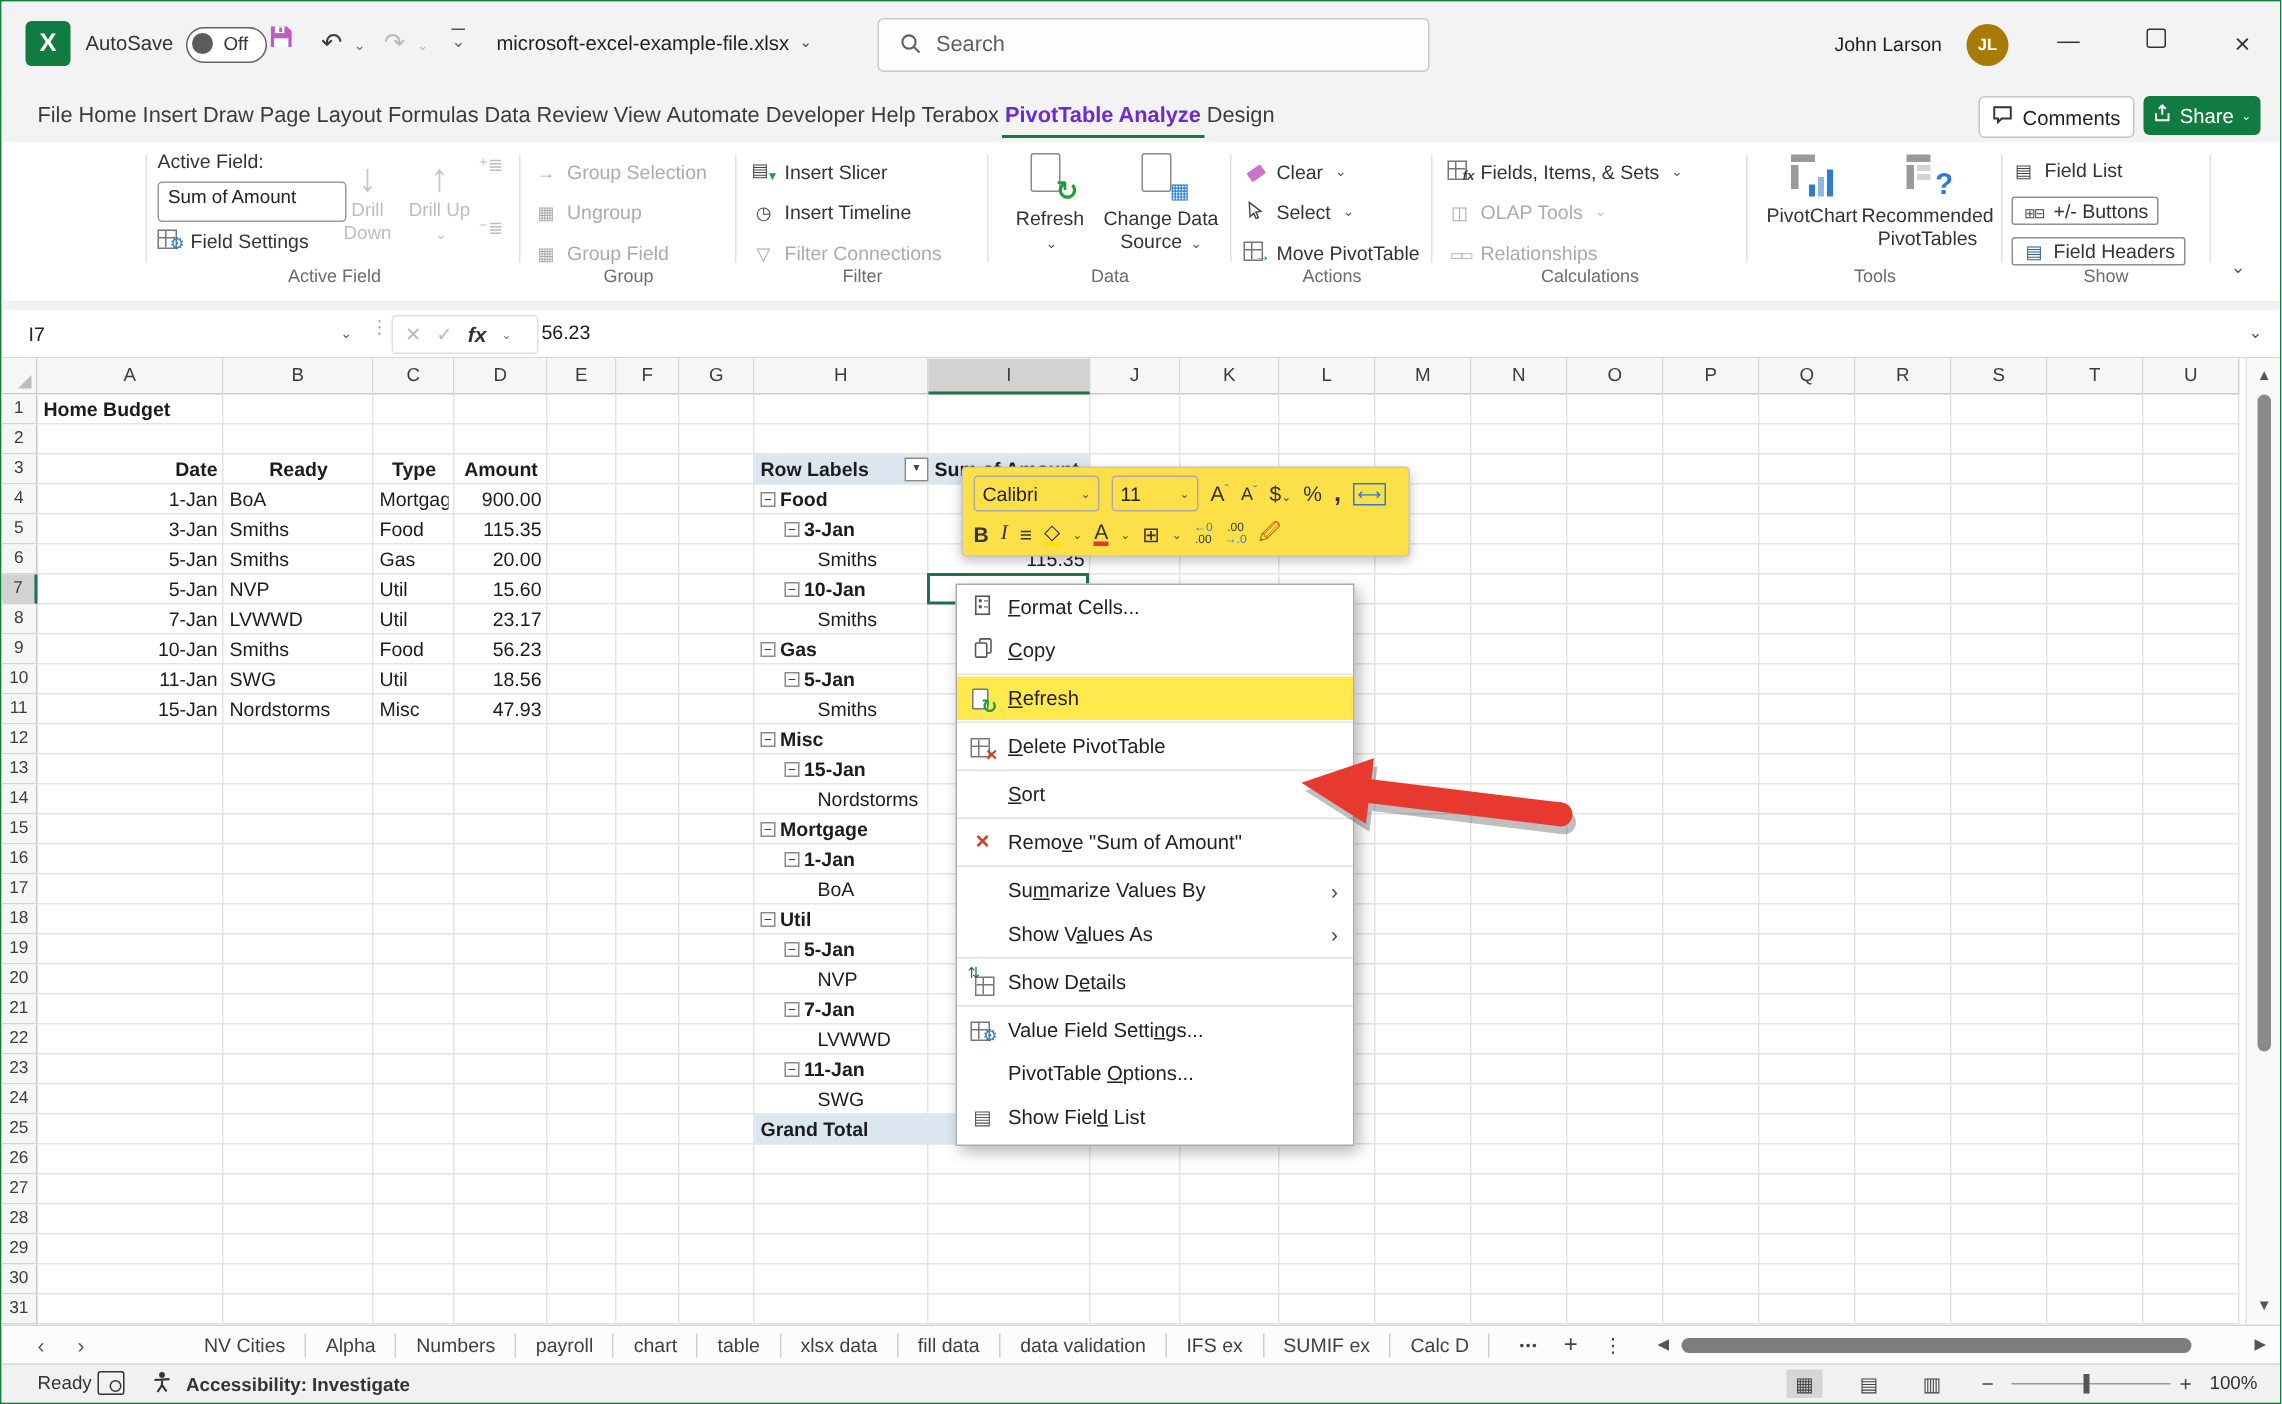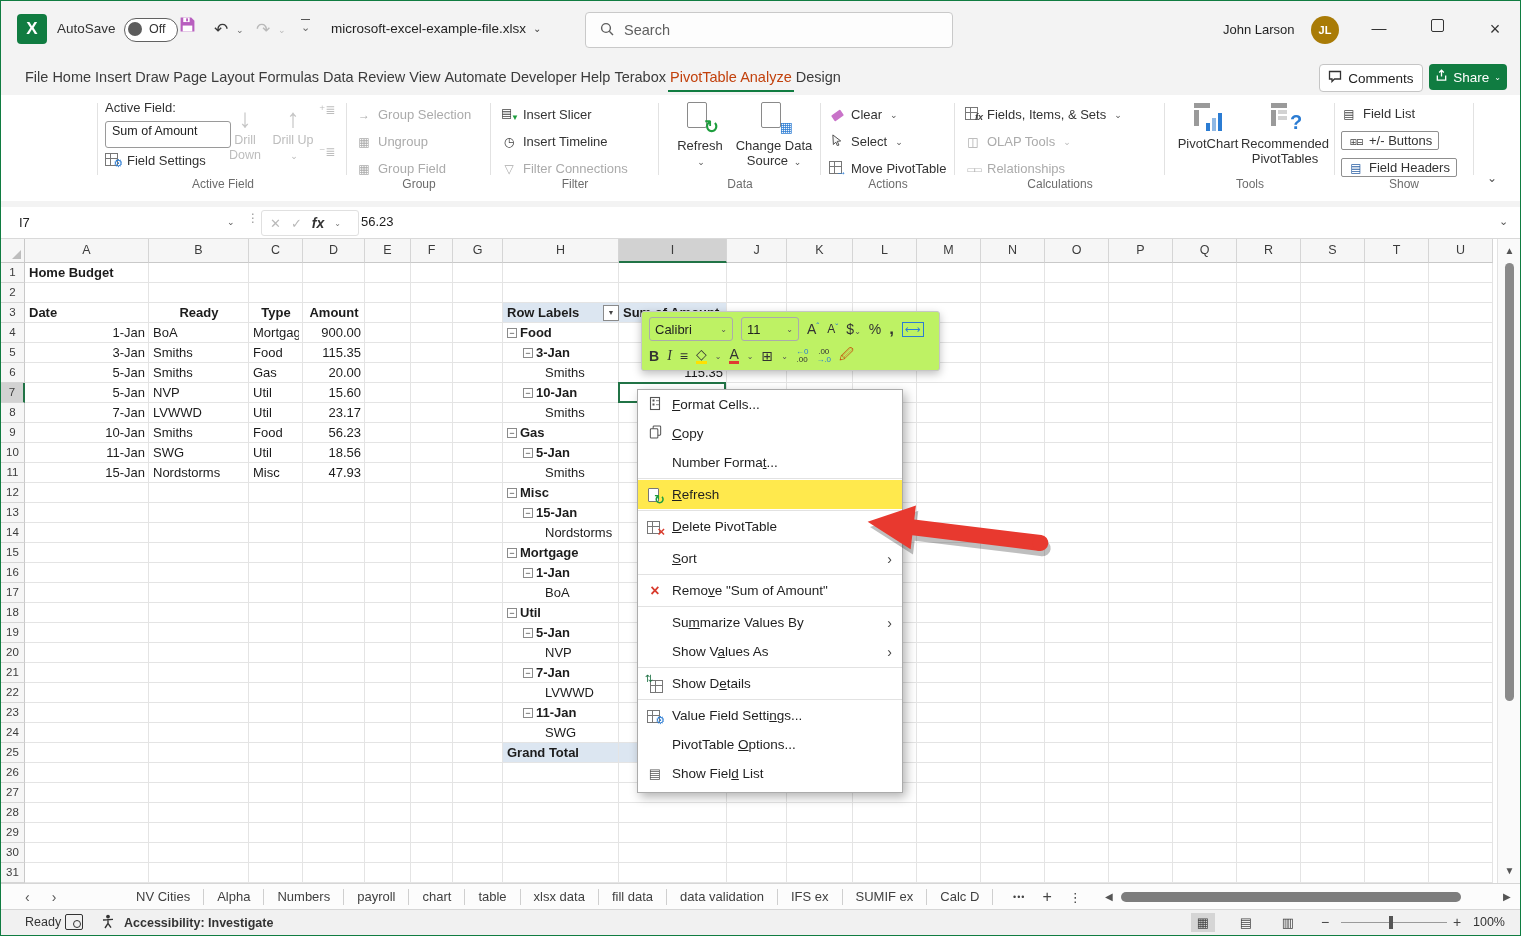--- a/index.html
+++ b/index.html
@@ -22,21 +22,21 @@
   #search-box{position:absolute;left:584px;top:11px;width:366px;height:34px;background:#FDFDFD;border:1px solid #C9C9C9;border-radius:4px;display:flex;align-items:center;}
   #search-box .ph{color:#5f5f5f;font-size:14.5px;}
   #user-name{position:absolute;left:1222px;top:21px;font-size:13px;color:#1f1f1f;}
   #avatar{position:absolute;left:1310px;top:15px;width:28px;height:28px;border-radius:50%;background:#A97B06;color:#fff;
           font-size:11px;font-weight:bold;display:flex;align-items:center;justify-content:center;}
   .winbtn{position:absolute;top:18px;width:40px;text-align:center;font-size:15px;color:#333;}
   
   #tabrow{position:absolute;left:0;top:58px;width:100%;height:36px;background:#F3F3F3;}
   #ribbon-tabs{position:absolute;left:22px;top:0;height:36px;display:flex;align-items:center;}
   .rtab{font-size:14.5px;color:#3b3b3b;position:relative;padding:8px 2px;}
-  .rtab.active{color:#c2410c;font-weight:normal;}
+  .rtab.active{color:#6d28d9;font-weight:bold;}
   .rtab.active::after{content:"";position:absolute;left:0;right:0;bottom:1px;height:2.5px;background:#107C41;}
   #comments-btn{position:absolute;left:1318px;top:5px;width:102px;height:26px;border:1px solid #C5C5C5;border-radius:4px;background:#fff;
                 display:flex;align-items:center;justify-content:center;gap:6px;font-size:13.5px;color:#222;}
   #share-btn{position:absolute;left:1428px;top:5px;width:78px;height:26px;background:#107C41;border-radius:4px;color:#fff;
              display:flex;align-items:center;justify-content:center;gap:5px;font-size:13.5px;}
   
   #ribbon{position:absolute;left:0;top:94px;width:100%;height:106px;background:#fff;border-bottom:1px solid #D4D4D4;}
   .gsep{position:absolute;top:8px;height:72px;width:1px;background:#E2E2E2;}
   .grouplabel{position:absolute;bottom:4px;left:0;right:0;text-align:center;font-size:12px;color:#6c6c6c;}
   .rgroup{position:absolute;top:0;height:100px;}
@@ -113,21 +113,21 @@
   #macro-icon::after{content:"";position:absolute;right:1px;bottom:1px;width:6px;height:6px;border:1.4px solid #333;border-radius:50%;}
   #acc-group{position:absolute;left:100px;top:4px;display:flex;gap:9px;align-items:center;font-weight:bold;}
   .viewbtn{position:absolute;top:3px;width:24px;height:19px;text-align:center;font-size:13px;color:#444;line-height:19px;}
   .viewbtn.pressed{background:#D5D5D5;}
   #zoom-minus{position:absolute;left:1320px;top:4px;font-size:14px;color:#444;}
   #zoom-track{position:absolute;left:1340px;top:12px;width:106px;height:1px;background:#9a9a9a;}
   #zoom-thumb{position:absolute;left:1388px;top:6px;width:4px;height:13px;background:#555;}
   #zoom-plus{position:absolute;left:1452px;top:4px;font-size:14px;color:#444;}
   #zoom-pct{position:absolute;left:1472px;top:5px;}
   
-  #minitoolbar{position:absolute;left:640px;top:310px;width:297px;height:58px;background:#bef264;border:1px solid #C6C6C6;border-radius:3px;
+  #minitoolbar{position:absolute;left:640px;top:310px;width:297px;height:58px;background:#fde047;border:1px solid #C6C6C6;border-radius:3px;
                box-shadow:0 3px 8px rgba(0,0,0,.25);}
   .mt-row{position:absolute;left:7px;right:5px;display:flex;align-items:center;gap:8px;}
   .mt-combo{border:1px solid #ABABAB;border-radius:3px;height:22px;display:flex;align-items:center;justify-content:space-between;padding:0 5px;font-size:13px;color:#222;}
   .mt-ic{font-size:14px;color:#333;white-space:nowrap;}
   .mt-ic .sup{color:#2B7CD3;font-size:9px;vertical-align:top;}
   .mt-dec{font-size:8px;line-height:8px;color:#333;text-align:center;}
   .mt-dec .bl{color:#2B7CD3;}
   .bar-under{display:inline-block;border-bottom:3px solid;line-height:13px;}
   
   #ctxmenu{position:absolute;left:636px;top:388px;width:264px;background:#fff;border:1px solid #ABABAB;
@@ -525,21 +525,21 @@
         <div class="hline" style="top: 563px; width: 1468px;"></div>
         <div class="rowhead" style="top: 564px;">28</div>
         <div class="hline" style="top: 583px; width: 1468px;"></div>
         <div class="rowhead" style="top: 584px;">29</div>
         <div class="hline" style="top: 603px; width: 1468px;"></div>
         <div class="rowhead" style="top: 604px;">30</div>
         <div class="hline" style="top: 623px; width: 1468px;"></div>
         <div class="rowhead" style="top: 624px;">31</div>
         <div class="hline" style="top: 643px; width: 1468px;"></div>
         <div class="cell b" style="top: 24px; left: 28px; width: 116px; text-align: left;">Home Budget</div>
-        <div class="cell b" style="top: 64px; left: 28px; width: 116px; text-align: left;">Date</div>
+        <div class="cell b" style="top: 64px; left: 28px; width: 116px; text-align: right;">Date</div>
         <div class="cell b" style="top: 64px; left: 152px; width: 92px; text-align: center;">Ready</div>
         <div class="cell b" style="top: 64px; left: 252px; width: 46px; text-align: center;">Type</div>
         <div class="cell b" style="top: 64px; left: 306px; width: 54px; text-align: center;">Amount</div>
         <div class="cell" style="top: 84px; left: 28px; width: 116px; text-align: right;">1-Jan</div>
         <div class="cell" style="top: 84px; left: 152px; width: 92px; text-align: left;">BoA</div>
         <div class="cell clip" style="top: 84px; left: 252px; width: 46px; text-align: left;">Mortgage</div>
         <div class="cell" style="top: 84px; left: 306px; width: 54px; text-align: right;">900.00</div>
         <div class="cell" style="top: 104px; left: 28px; width: 116px; text-align: right;">3-Jan</div>
         <div class="cell" style="top: 104px; left: 152px; width: 92px; text-align: left;">Smiths</div>
         <div class="cell" style="top: 104px; left: 252px; width: 46px; text-align: left;">Food</div>
@@ -662,24 +662,20 @@
             </svg></span>
           <span><span class="uline">F</span>ormat Cells...</span>
         </div>
         <div class="mi">
           <span class="mic"><svg width="15" height="16" viewBox="0 0 16 16">
               <rect x="5.5" y="1.5" width="8" height="10" rx="1" fill="#fff" stroke="#555" stroke-width="1.1"></rect>
               <rect x="2.5" y="4.5" width="8" height="10" rx="1" fill="#fff" stroke="#555" stroke-width="1.1"></rect>
             </svg></span>
           <span><span class="uline">C</span>opy</span>
         </div>
-        <div class="mi">
-          <span class="mic"></span>
-          <span>Number Forma<span class="uline">t</span>...</span>
-        </div>
         <div class="mdiv"></div>
         <div class="mi hl">
           <span class="mic"><span class="ico-stack" style="top:2px"><span style="position:absolute;left:1px;top:0;width:9px;height:12px;border:1.1px solid #777;border-radius:1px;background:#fff"></span><span class="ov" style="color:#1E9E3E;font-weight:bold;font-size:13px">↻</span></span></span>
           <span><span class="uline">R</span>efresh</span>
         </div>
         <div class="mdiv"></div>
         <div class="mi">
           <span class="mic"><span class="ico-stack" style="top:2px"><span class="tblico"></span><span class="ov red" style="font-size:13px">×</span></span></span>
           <span><span class="uline">D</span>elete PivotTable</span>
         </div>

